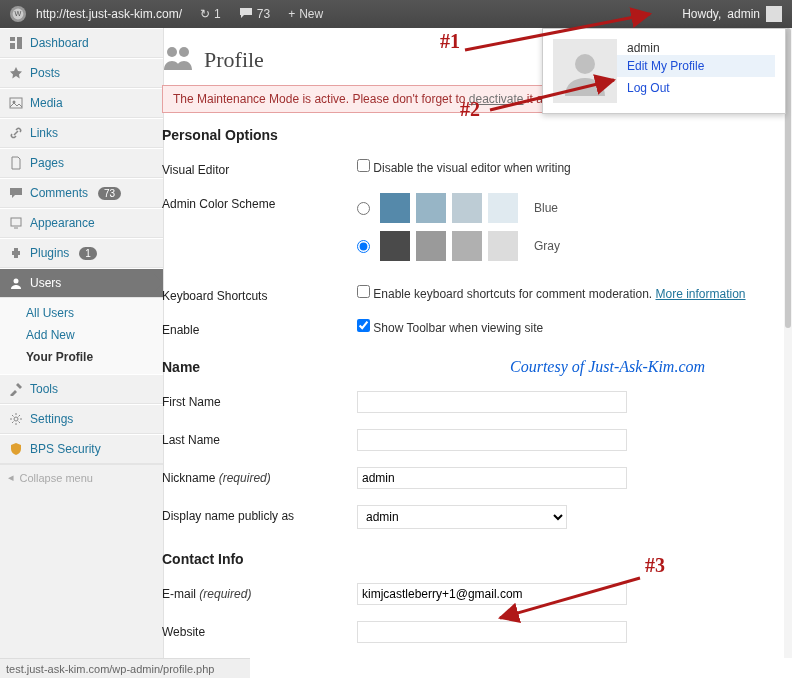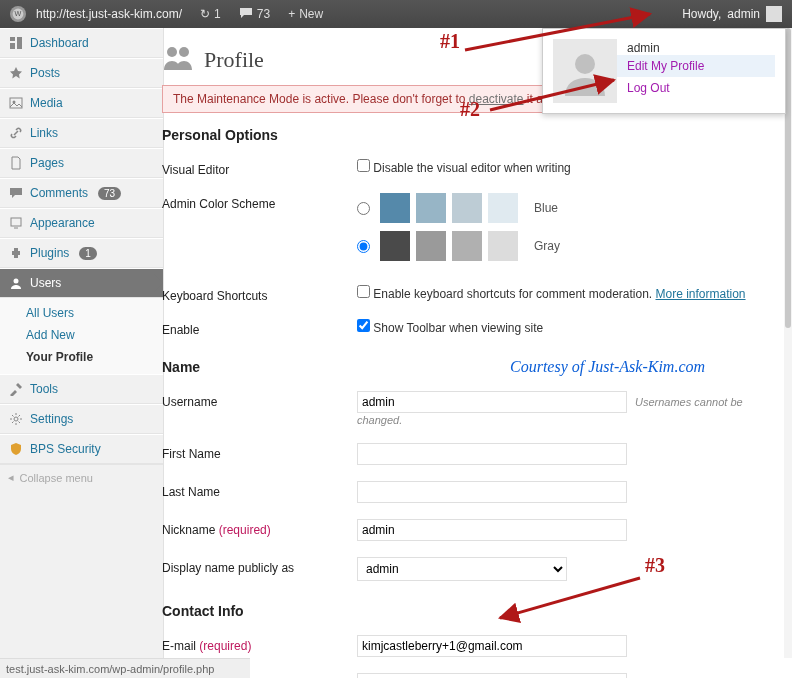--- a/index.html
+++ b/index.html
@@ -12,21 +12,21 @@
 .adminbar .item { display: inline-flex; align-items: center; color: #ddd; margin-right: 18px; cursor: pointer; gap: 4px; }
 .adminbar .spacer { flex: 1; }
 .adminbar .howdy { color: #eee; display: flex; align-items: center; gap: 6px; }
 .adminbar .avatar-sm { width: 16px; height: 16px; background: #ddd; }
 
 
 .howdy-dropdown { position: absolute; right: 6px; top: 28px; width: 244px; background: #fff; border: 1px solid #ccc; box-shadow: 0 2px 6px rgba(0,0,0,.2); z-index: 50; padding: 10px; }
 .howdy-dropdown .avatar-lg { width: 64px; height: 64px; background: #e8e8e8; float: left; margin-right: 10px; display:flex; align-items:center; justify-content:center; }
 .howdy-dropdown .avatar-lg svg { fill:#c0c0c0; }
 .howdy-dropdown .uname { color:#333; font-size:12px; display:block; margin-top:2px; }
-.howdy-dropdown a.menu-link { display:block; color:#a21caf; text-decoration:none; font-size:12px; padding:4px 0 4px 74px; }
+.howdy-dropdown a.menu-link { display:block; color:#1d4ed8; text-decoration:none; font-size:12px; padding:4px 0 4px 74px; }
 .howdy-dropdown a.menu-link.hover { background:#eaf2fa; }
 
 
 .sidebar { position:absolute; left:0; top:28px; bottom:0; width:164px; background:#f1f1f1; border-right:1px solid #e1e1e1; }
 .sidebar .menu-item { display:flex; align-items:center; padding:6px 8px; color:#21759b; border-top:1px solid #fff; border-bottom:1px solid #e4e4e4; cursor:pointer; gap:6px; font-size:12px; }
 .sidebar .menu-item .mi-icon { width:16px; height:16px; display:inline-flex; align-items:center; justify-content:center; }
 .sidebar .menu-item .badge { background:#777; color:#fff; border-radius:10px; padding:1px 6px; font-size:10px; margin-left:4px; }
 .sidebar .menu-item.current { background:#777; color:#fff; position:relative; }
 .sidebar .menu-item.current::after { content:""; position:absolute; right:-9px; top:50%; transform:translateY(-50%); border:9px solid transparent; border-left-color:#777; }
 .sidebar .submenu { background:#f9f9f9; padding:4px 0 6px 12px; }
@@ -37,21 +37,21 @@
 
 .content { position:absolute; left:146px; right:8px; top:28px; bottom:0; overflow-y:auto; padding:10px 16px 22px 16px; }
 .page-title { display:flex; align-items:center; gap:10px; margin:6px 0 10px 0; }
 .page-title h2 { font-size:22px; font-weight:normal; color:#464646; font-family: Georgia, "Times New Roman", serif; }
 .profile-icon svg { fill:#9e9e9e; }
 .notice { border:1px solid #e6a1a1; background:#fdecec; color:#a03030; padding:6px 10px; margin-bottom:12px; font-size:12px; }
 .notice a { color:#737373; text-decoration:underline; }
 h3.section { font-size:14px; color:#222; margin:14px 0 8px 0; }
 .form-row { display:flex; align-items:flex-start; padding:8px 0; }
 .form-row .label { width:195px; color:#222; font-size:12px; padding-top:4px; }
-.form-row .label .req { color:#be185d; }
+.form-row .label .req { color:#404040; font-style:italic; }
 .form-row .field { flex:1; }
 .form-row .desc { color:#888; font-style:italic; font-size:11px; margin-left:8px; }
 input[type=text], select { font-size:12px; padding:3px 4px; border:1px solid #dfdfdf; background:#fff; }
 input[type=text] { width:270px; }
 select { width:210px; }
 .swatches { display:flex; align-items:center; gap:6px; margin-bottom:8px; }
 .swatches .sw { width:30px; height:30px; }
 .swatches input[type=radio]{ margin-right:4px; }
 .swatches .scheme-label { margin-left:10px; color:#555; }
 .more-info { color:#21759b; text-decoration:underline; cursor:pointer; }
@@ -282,24 +282,20 @@
   </div>
 
   <div class="form-row">
     <div class="label">Enable</div>
     <div class="field"><label><input type="checkbox" checked="" style=""> <span>Show Toolbar when viewing site</span></label></div>
   </div>
 
   <h3 class="section">Name</h3>
 
   <div class="form-row">
-    <div class="label">Username</div>
-    <div class="field"><input type="text" value="admin" style=""><span class="desc">Usernames cannot be changed.</span></div>
-  </div>
-  <div class="form-row">
     <div class="label">First Name</div>
     <div class="field"><input type="text" style=""></div>
   </div>
   <div class="form-row">
     <div class="label">Last Name</div>
     <div class="field"><input type="text" style=""></div>
   </div>
   <div class="form-row">
     <div class="label"><span>Nickname</span> <span class="req">(required)</span></div>
     <div class="field"><input type="text" value="admin" style=""></div>

